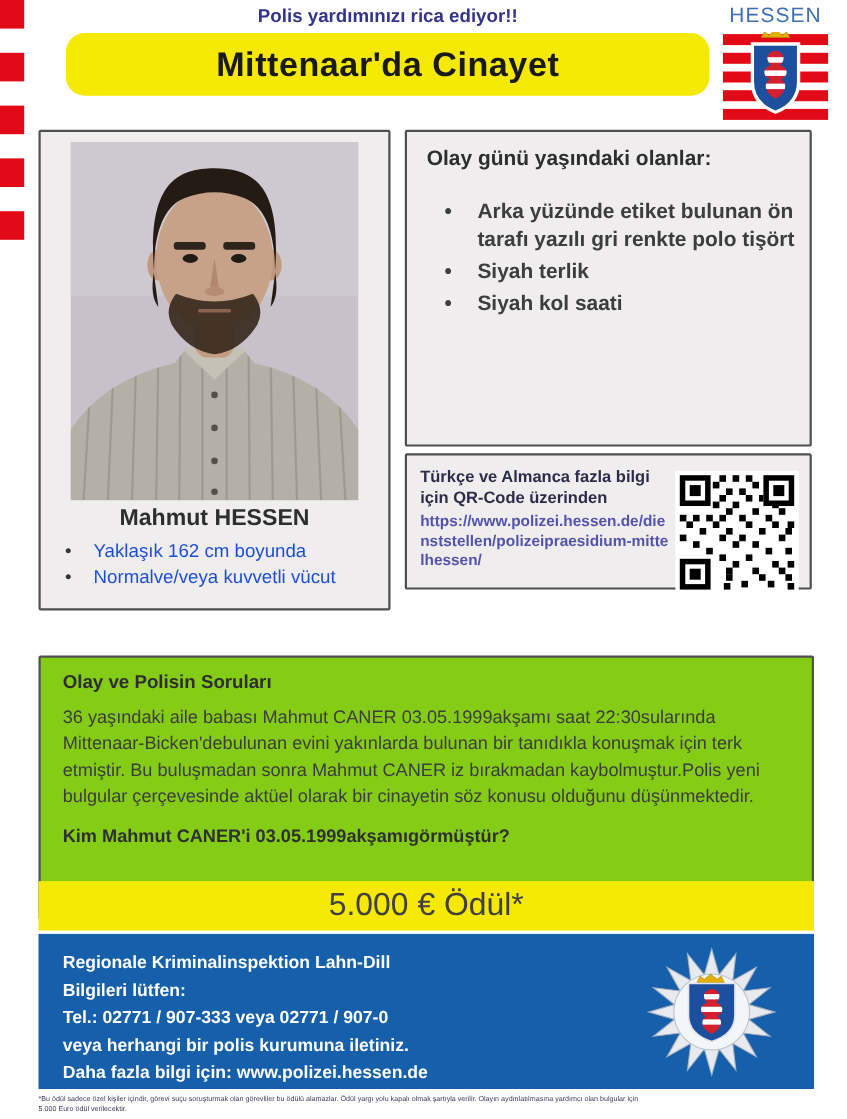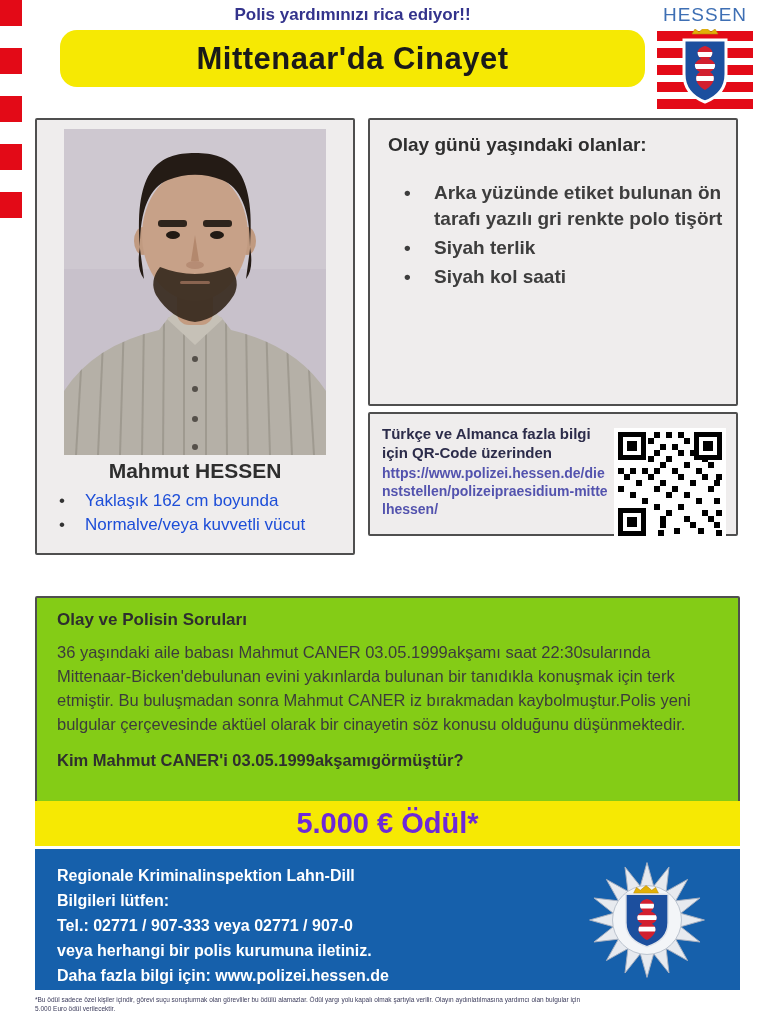--- a/index.html
+++ b/index.html
@@ -72,21 +72,21 @@
   .case-panel { left:35px; top:560px; width:705px; height:240px; padding:12px 18px 0 20px;
                 background:#84cc16;margin-top:36px; }
   .case-heading { font-size:17px; font-weight:bold; color:#2e2e2e; }
   .case-body { font-size:16.5px; color:#3c3c3c; line-height:24px; margin-top:10px; width:672px; }
   .case-questions { margin-top:12px; }
   .case-questions div { font-size:16.5px; font-weight:bold; color:#2f2f2f; line-height:25px; }
 
   
   .reward-bar { position:absolute; left:35px; top:801px; width:705px; height:45px;
                 background:#f6e903; display:flex; align-items:center; justify-content:center; }
-  .reward-bar span { font-size:29px; font-weight:bold; color:#6d28d9; }
+  .reward-bar span { font-size:29px; font-weight:normal; color:#404040; }
 
   
   .footer { position:absolute; left:35px; top:849px; width:705px; height:141px; background:#1660ab;
             padding:14px 0 0 22px; }
   .footer .line { color:#ffffff; font-weight:bold; font-size:16px; line-height:25px; }
   .badge { position:absolute; right:18px; top:4px; }
 
   .footnote { position:absolute; left:35px; top:995px; width:705px; color:#3a3a5a; }
   .footnote div { font-size:6.5px; line-height:9px; }
 </style>

